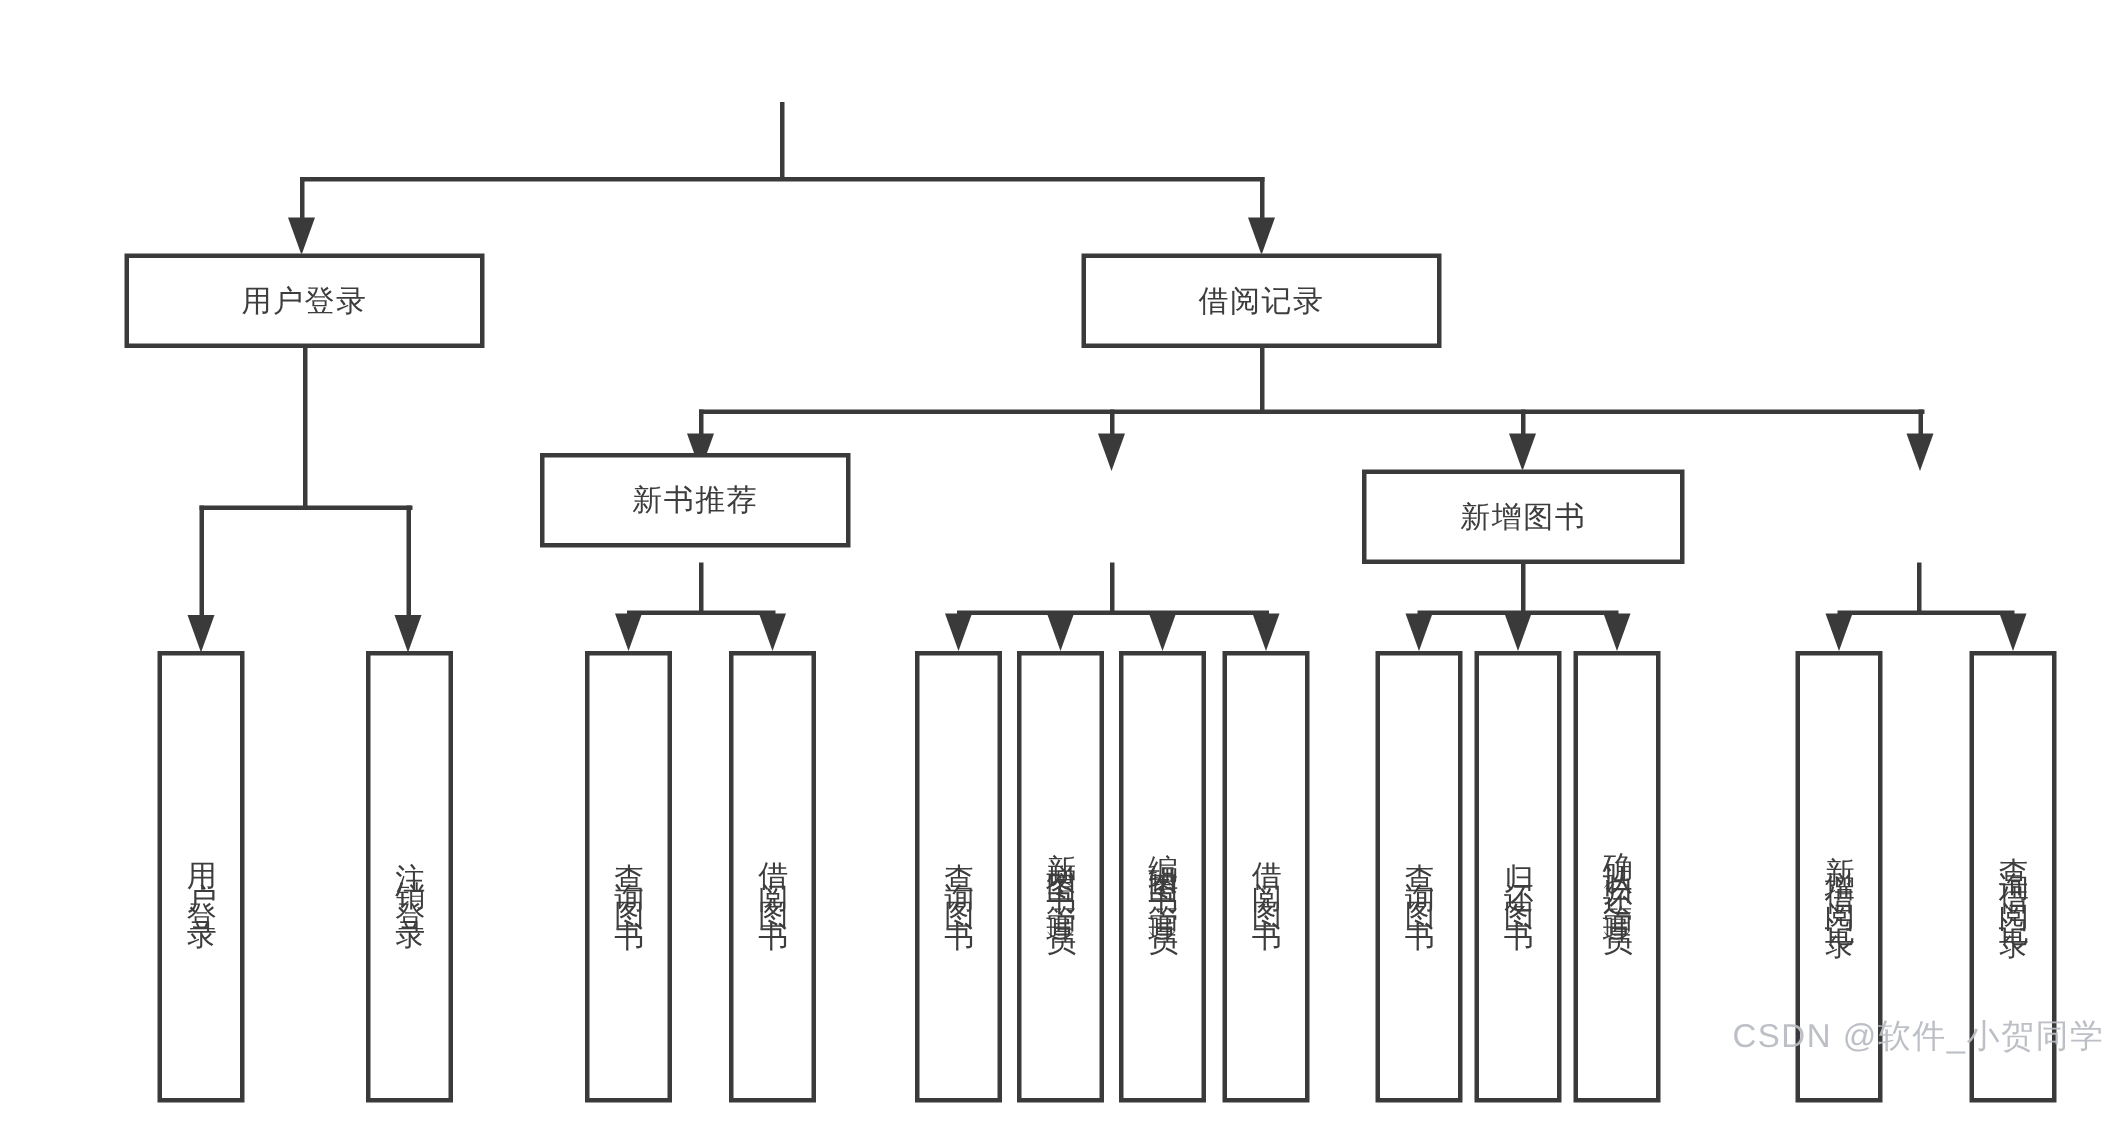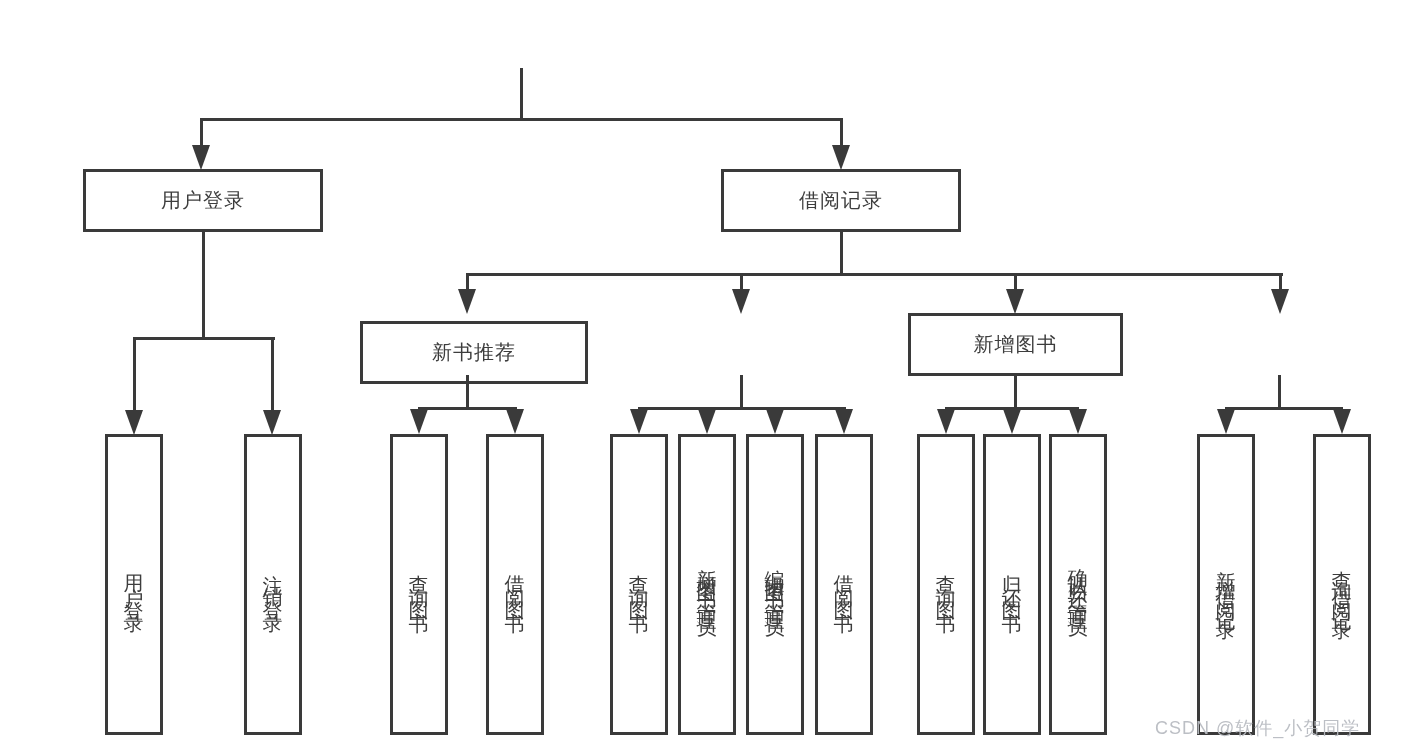--- a/index.html
+++ b/index.html
@@ -29,22 +29,22 @@
   .ls6{letter-spacing:10px;}
   .ls9{letter-spacing:7px;}
   .hline{position:absolute;height:3px;background:var(--line);}
   .vline{position:absolute;width:3px;background:var(--line);}
   .arrow{
     position:absolute;width:0;height:0;
     border-left:9px solid transparent;border-right:9px solid transparent;
     border-top:25px solid var(--line);
   }
   .watermark{
-    position:absolute;left:1155px;top:716px;
-    font-size:18px;letter-spacing:1px;color:var(--wm);
+    position:absolute;left:1155px;top:676px;
+    font-size:22px;letter-spacing:1px;color:var(--wm);
     white-space:nowrap;z-index:10;opacity:.95;text-align:center;
   }
 </style>
 </head>
 <body>
 
 <div class="canvas">
 
 
   <div class="vline" style="left:520px;top:68px;height:51px"></div>
@@ -72,21 +72,21 @@
   <div class="hline" style="left:466px;top:273px;width:817px"></div>
   <div class="vline" style="left:466px;top:273px;height:19px"></div>
   <div class="arrow" style="left:458px;top:289px"></div>
   <div class="vline" style="left:740px;top:273px;height:19px"></div>
   <div class="arrow" style="left:732px;top:289px"></div>
   <div class="vline" style="left:1014px;top:273px;height:19px"></div>
   <div class="arrow" style="left:1006px;top:289px"></div>
   <div class="vline" style="left:1279px;top:273px;height:19px"></div>
   <div class="arrow" style="left:1271px;top:289px"></div>
 
-  <div class="box hbox" style="left:360px;top:321px;width:228px;height:63px">
+  <div class="box hbox" style="left:360px;top:302px;width:207px;height:63px">
     <span class="label">新书推荐</span>
   </div>
   <div class="box hbox" style="left:908px;top:313px;width:215px;height:63px">
     <span class="label">新增图书</span>
   </div>
 
   <div class="vline" style="left:466px;top:375px;height:35px"></div>
   <div class="hline" style="left:418px;top:407px;width:99px"></div>
   <div class="arrow" style="left:410px;top:409px"></div>
   <div class="arrow" style="left:506px;top:409px"></div>

